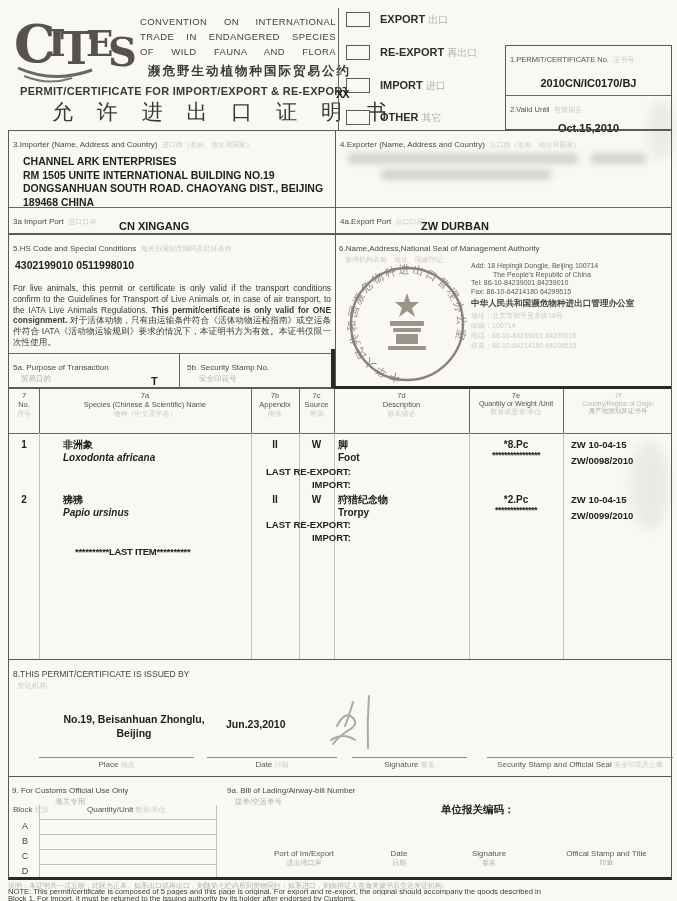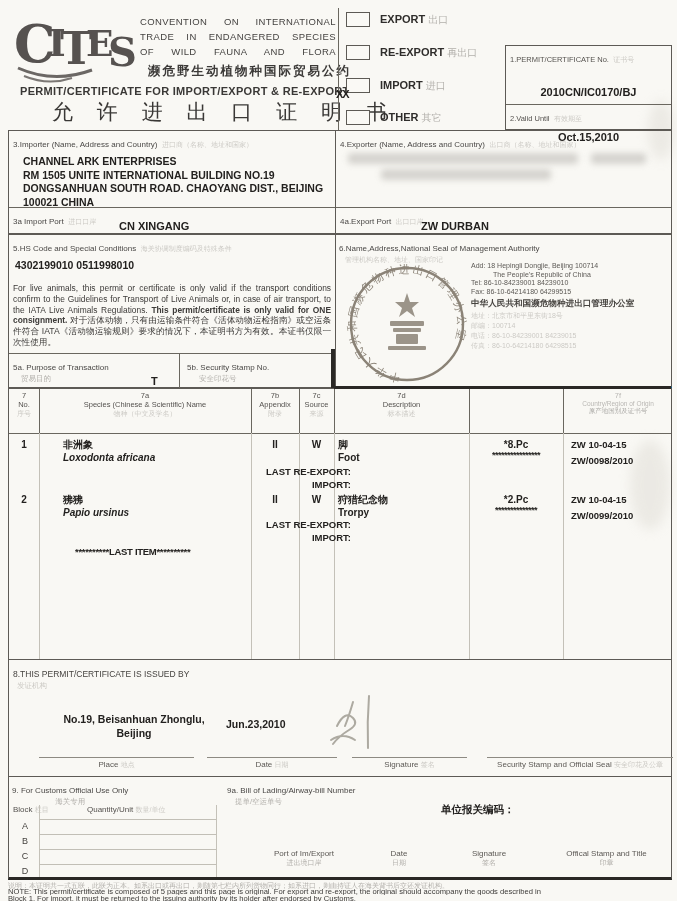--- a/index.html
+++ b/index.html
@@ -76,39 +76,39 @@
   <div class="abs" style="left:380px;top:111px;font-size:11px;font-weight:bold;">
     <span>OTHER</span>
     <span class="cn cn-faint" style="font-size:10px;font-weight:normal;">其它</span>
   </div>
 
   <div class="abs box" style="left:505px;top:45px;width:167px;height:85px;">
     <div style="padding:2px 4px;">
       <span class="lbl-sm">1.PERMIT/CERTIFICATE No.</span>
       <span class="cn cn-faint2" style="font-size:7px;">证书号</span>
     </div>
-    <div class="center val" style="font-size:11px;margin-top:18px;">2010CN/IC0170/BJ</div>
+    <div class="center val" style="font-size:11px;margin-top:9px;">2010CN/IC0170/BJ</div>
     <div class="hline" style="margin-top:6px;"></div>
     <div style="padding:2px 4px;">
       <span class="lbl-sm">2.Valid Until</span>
       <span class="cn cn-faint2" style="font-size:7px;">有效期至</span>
     </div>
     <div class="center val" style="font-size:11px;margin-top:4px;">Oct.15,2010</div>
   </div>
 
   <div class="abs box" style="left:8px;top:130px;width:328px;height:104px;border-right:none;">
     <div style="padding:2px 4px;">
       <span class="lbl">3.Importer (Name, Address and Country)</span>
       <span class="cn cn-faint2" style="font-size:7px;">进口商（名称、地址和国家）</span>
     </div>
     <div class="val" style="font-size:10.5px;line-height:13.5px;padding:2px 0 0 14px;">
       <div>CHANNEL ARK ENTERPRISES</div>
       <div>RM 1505 UNITE INTERNATIONAL BUILDING NO.19</div>
       <div>DONGSANHUAN SOUTH ROAD. CHAOYANG DIST., BEIJING</div>
-      <div>100021 CHINA</div>
+      <div>189468 CHINA</div>
     </div>
     <div class="abs hline" style="left:0;right:0;top:76px;"></div>
     <div class="abs" style="left:4px;top:79px;">
       <span class="lbl">3a Import Port</span>
       <span class="cn cn-faint2" style="font-size:7px;">进口口岸</span>
     </div>
     <div class="abs val" style="left:110px;top:89px;font-size:11px;">CN XINGANG</div>
   </div>
 
   <div class="abs box" style="left:335px;top:130px;width:337px;height:104px;">
@@ -229,20 +229,25 @@
     <div class="abs center" style="left:290px;top:2px;width:35px;">
       <div class="lbl-sm">7c</div>
       <div class="lbl-sm">Source</div>
       <div class="cn cn-faint2" style="font-size:7px;">来源</div>
     </div>
     <div class="abs center" style="left:325px;top:2px;width:135px;">
       <div class="lbl-sm">7d</div>
       <div class="lbl-sm">Description</div>
       <div class="cn cn-faint2" style="font-size:7px;">标本描述</div>
     </div>
+    <div class="abs center" style="left:460px;top:2px;width:94px;">
+      <div class="lbl-sm">7e</div>
+      <div class="lbl-sm" style="font-size:7px;">Quantity or Weight /Unit</div>
+      <div class="cn cn-faint2" style="font-size:7px;">数量或重量/单位</div>
+    </div>
     <div class="abs center" style="left:554px;top:2px;width:110px;opacity:.4;filter:blur(.3px);">
       <div class="lbl-sm">7f</div>
       <div class="lbl-sm" style="font-size:6.5px;">Country/Region of Origin</div>
       <div class="cn" style="font-size:6.5px;">原产地国别及证书号</div>
     </div>
 
     <div>
       <div class="abs val center" style="left:0;top:50px;width:30px;font-size:10px;">1</div>
       <div class="abs val cn" style="left:54px;top:49px;font-size:10px;">非洲象</div>
       <div class="abs val sci" style="left:54px;top:63px;font-size:10px;">Loxodonta africana</div>

